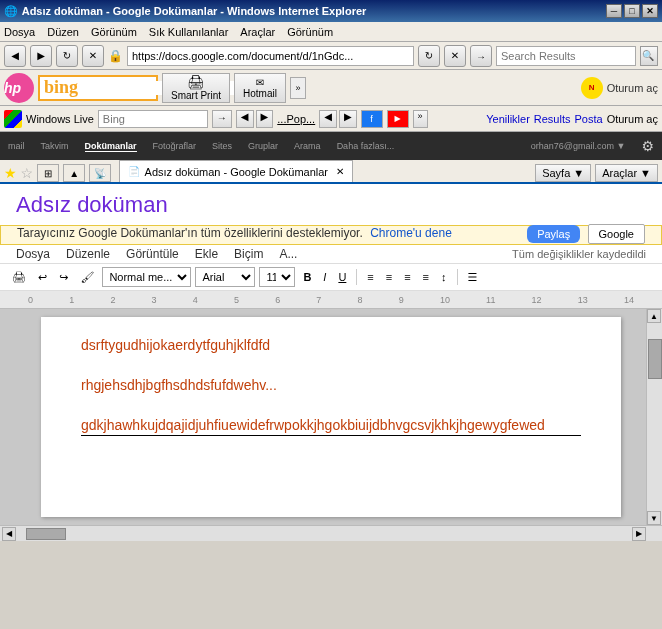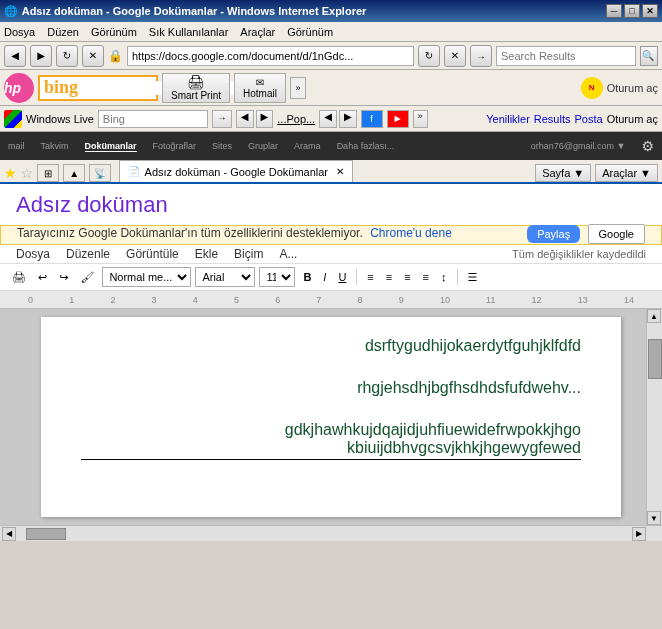--- a/index.html
+++ b/index.html
@@ -291,25 +291,24 @@
     .doc-page {
       background: white;
       width: 580px;
       min-height: 200px;
       margin: 0 auto;
       padding: 20px 40px;
       box-shadow: 1px 1px 4px rgba(0,0,0,0.3);
       position: relative;
     }
     .doc-text-line {
-      font-size: 16px;
-      color: #14532d;
+      font-size: 14px;
+      color: #c2410c;
       margin-bottom: 8px;
       font-family: Arial, sans-serif;
-      text-align: right;
     }
 
     
     .scrollbar-right {
       position: absolute;
       right: 0; top: 0; bottom: 0;
       width: 16px;
       background: #e0e0e0;
       border-left: 1px solid #bbb;
     }

